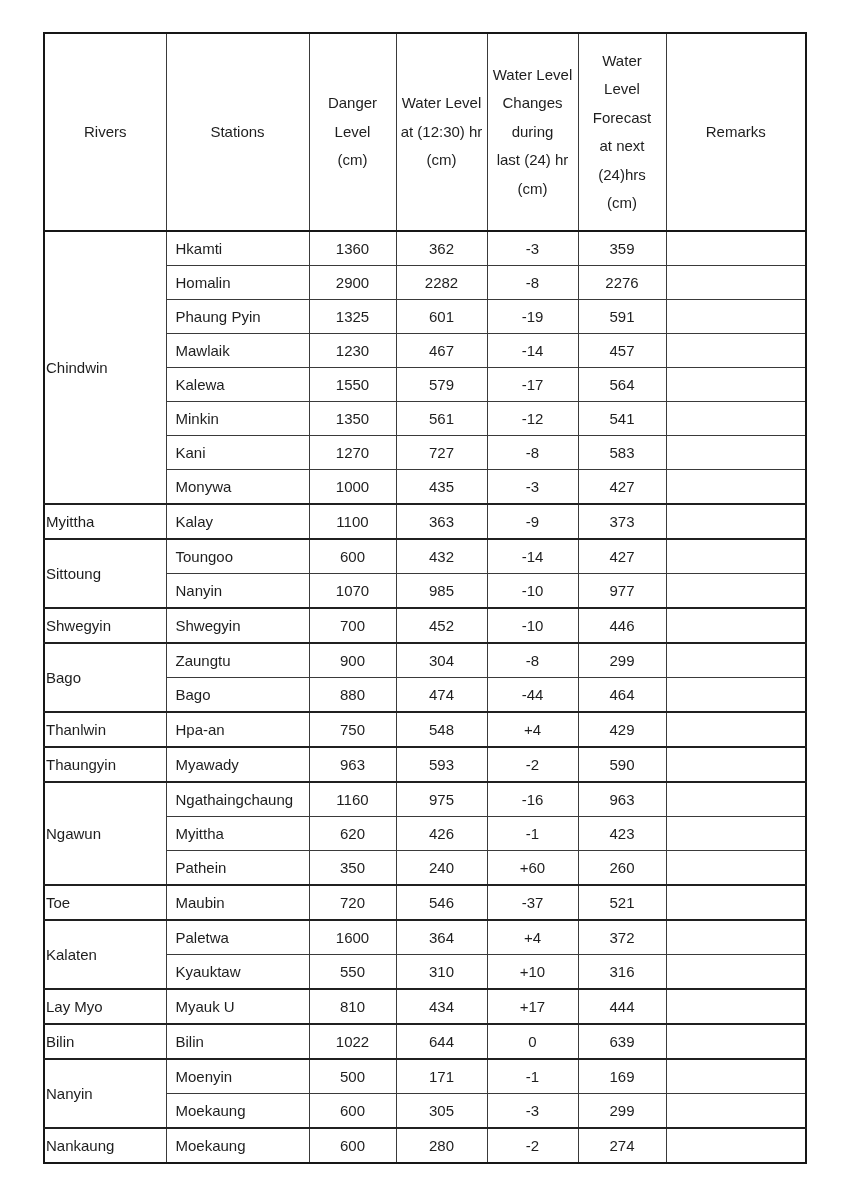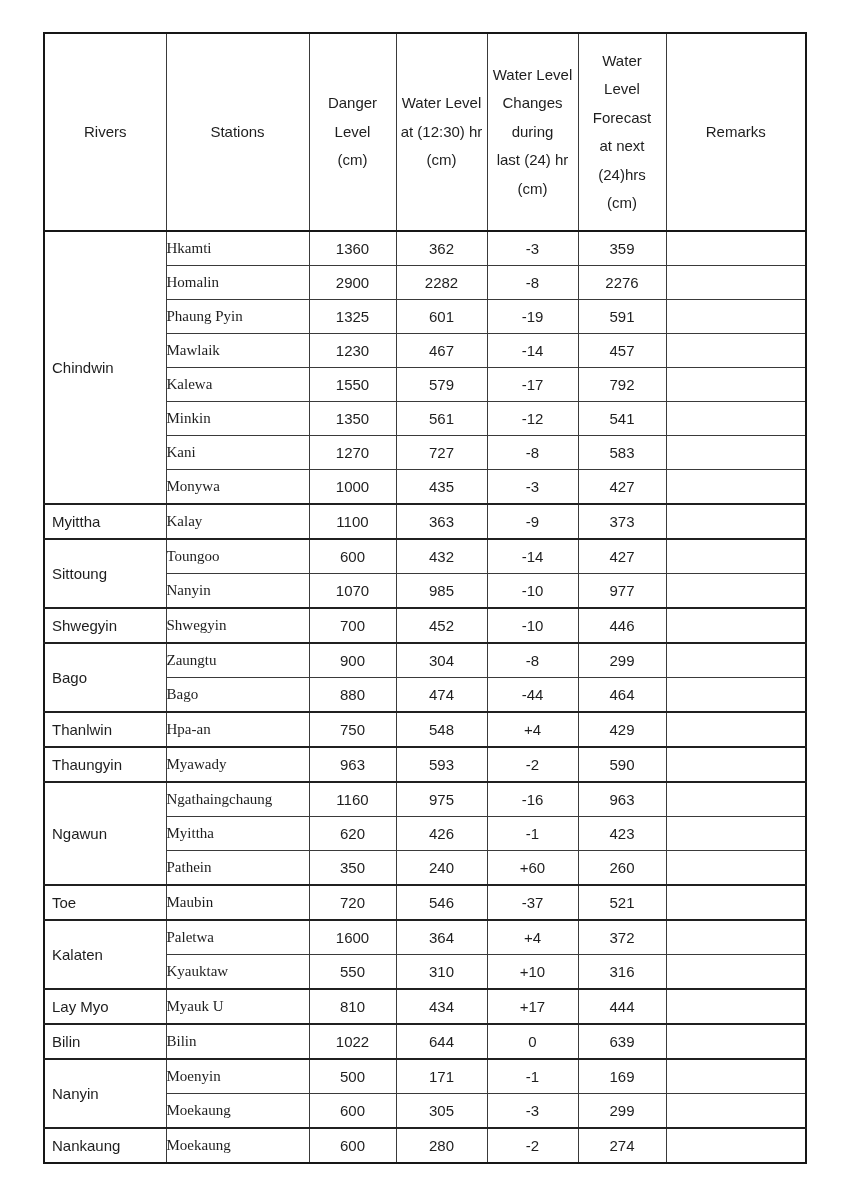--- a/index.html
+++ b/index.html
@@ -42,27 +42,26 @@
     border-bottom: 2px solid #161616;
   }
   .wl-table tbody td {
     height: 33px;
     padding: 0;
     text-align: center;
     vertical-align: middle;
   }
   .wl-table td.river-cell {
     text-align: left;
-    padding-left: 7px;
+    padding-left: 1px;
     vertical-align: middle;
   }
   .wl-table td.station-cell {
     text-align: left;
-    padding-left: 0;
-    font-family: Liberation Serif, serif;
+    padding-left: 9px;
   }
   .wl-table tbody tr.group-start td {
     border-top: 2px solid #202020;
   }
 </style>
 </head>
 <body>
 
 <div class="page">
   <table class="wl-table">
@@ -131,21 +130,21 @@
           <td class="num-cell">467</td>
           <td class="num-cell">-14</td>
           <td class="num-cell">457</td>
           <td class="remarks-cell"></td>
         </tr>
         <tr>
           <td class="station-cell">Kalewa</td>
           <td class="num-cell">1550</td>
           <td class="num-cell">579</td>
           <td class="num-cell">-17</td>
-          <td class="num-cell">792</td>
+          <td class="num-cell">564</td>
           <td class="remarks-cell"></td>
         </tr>
         <tr>
           <td class="station-cell">Minkin</td>
           <td class="num-cell">1350</td>
           <td class="num-cell">561</td>
           <td class="num-cell">-12</td>
           <td class="num-cell">541</td>
           <td class="remarks-cell"></td>
         </tr>

